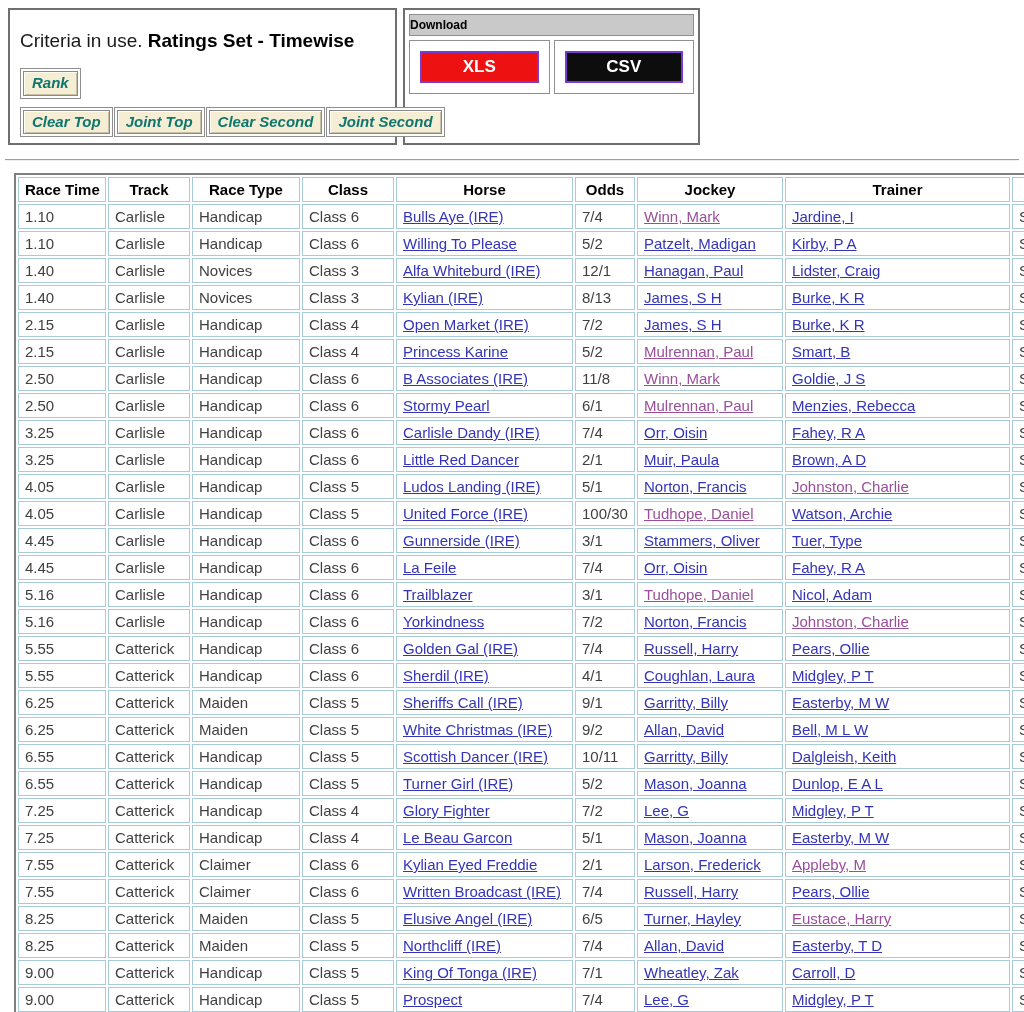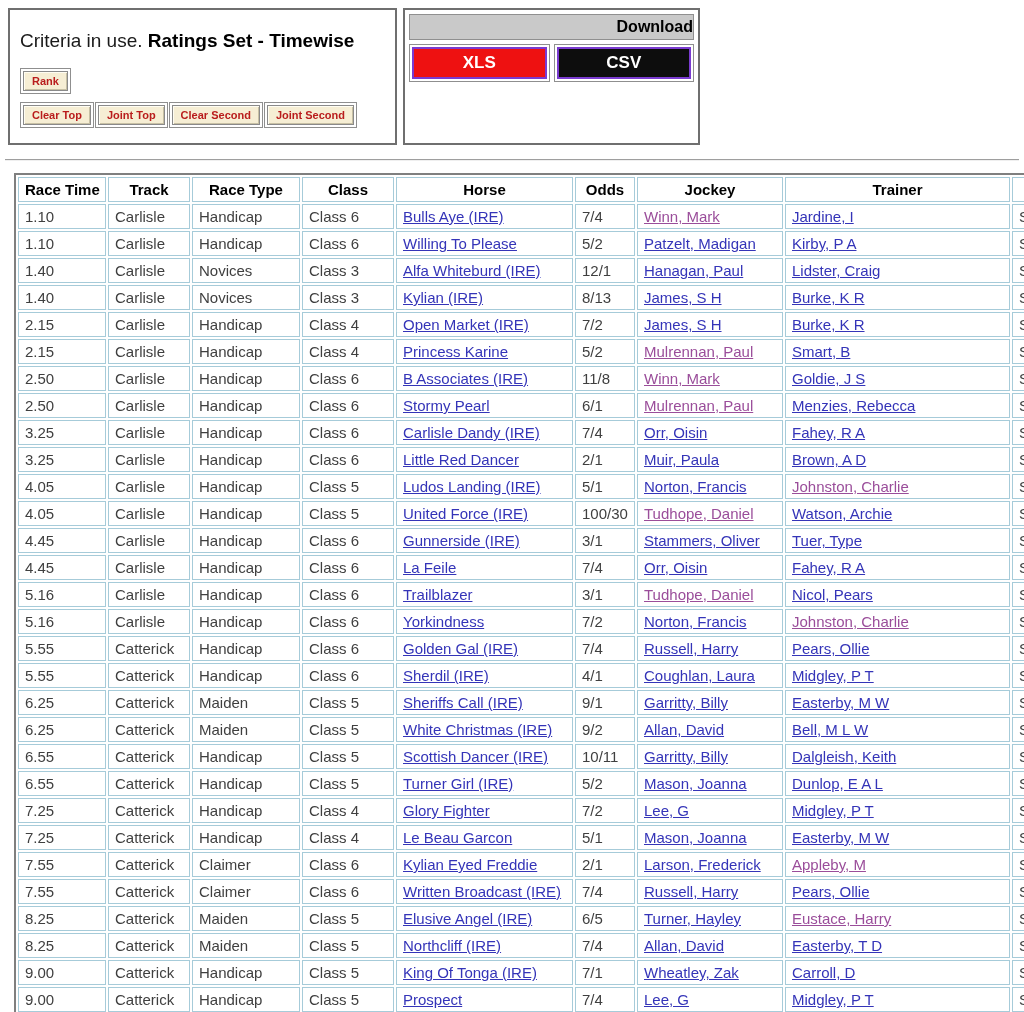--- a/index.html
+++ b/index.html
@@ -25,33 +25,33 @@
     padding:8px 10px;position:relative;
   }
   .criteria-line{margin-top:12px;font-size:19px;color:#1a1a1a;}
   .criteria-line b{color:#000;}
   .rank-row{margin-top:16px;}
   .btn-cell{display:inline-block;border:1px solid #8f8f8f;padding:2px;background:#fff;vertical-align:top;}
   .btn-cell + .btn-cell{margin-left:1px;}
   .beige-btn{
     display:inline-block;background:var(--beige);border:1px solid #8a8a8a;
     box-shadow:inset 1px 1px 0 #fffdf2, inset -1px -1px 0 #c7c0a4;
-    font-weight:700;font-size:11px;color:#b91c1c;padding:3px 8px;cursor:pointer;
-    font-family:inherit;line-height:1.1;white-space:nowrap;
+    font-weight:700;font-size:15px;color:#0f766e;padding:3px 8px;cursor:pointer;
+    font-family:inherit;line-height:1.1;white-space:nowrap;font-style:italic;
   }
   .clear-row{margin-top:8px;white-space:nowrap;}
   .download-panel{
     width:297px;height:137px;border:2px solid #6f6f6f;background:#fff;padding:4px;
   }
   .download-header{
-    background:#c9c9c9;border:1px solid #8f8f8f;text-align:right;
-    font-weight:700;font-size:16px;color:#000;padding:3px 0;
+    background:#c9c9c9;border:1px solid #8f8f8f;text-align:left;
+    font-weight:700;font-size:12px;color:#000;padding:3px 0;
   }
   .download-btn-row{display:flex;gap:4px;margin-top:4px;}
-  .dl-cell{flex:1;border:1px solid #8f8f8f;padding:2px;background:#fff;}
+  .dl-cell{flex:1;border:1px solid #8f8f8f;padding:10px;background:#fff;}
   .dl-btn{
     display:block;width:100%;border:2px solid var(--btn-purple);
     font-weight:700;font-size:17px;padding:4px 0;text-align:center;
     color:#fff;cursor:pointer;font-family:inherit;
   }
   .dl-btn.xls{background:var(--xls-red);}
   .dl-btn.csv{background:var(--csv-black);}
   
   .divider{
     margin:14px 5px 12px 5px;border:0;border-top:1px solid #9e9e9e;
@@ -288,21 +288,21 @@
     <td>S</td>
   </tr>
       <tr>
     <td>5.16</td>
     <td>Carlisle</td>
     <td>Handicap</td>
     <td>Class 6</td>
     <td><a>Trailblazer</a></td>
     <td>3/1</td>
     <td><a class="visited">Tudhope, Daniel</a></td>
-    <td><a>Nicol, Pears</a></td>
+    <td><a>Nicol, Adam</a></td>
     <td>S</td>
   </tr>
       <tr>
     <td>5.16</td>
     <td>Carlisle</td>
     <td>Handicap</td>
     <td>Class 6</td>
     <td><a>Yorkindness</a></td>
     <td>7/2</td>
     <td><a>Norton, Francis</a></td>

